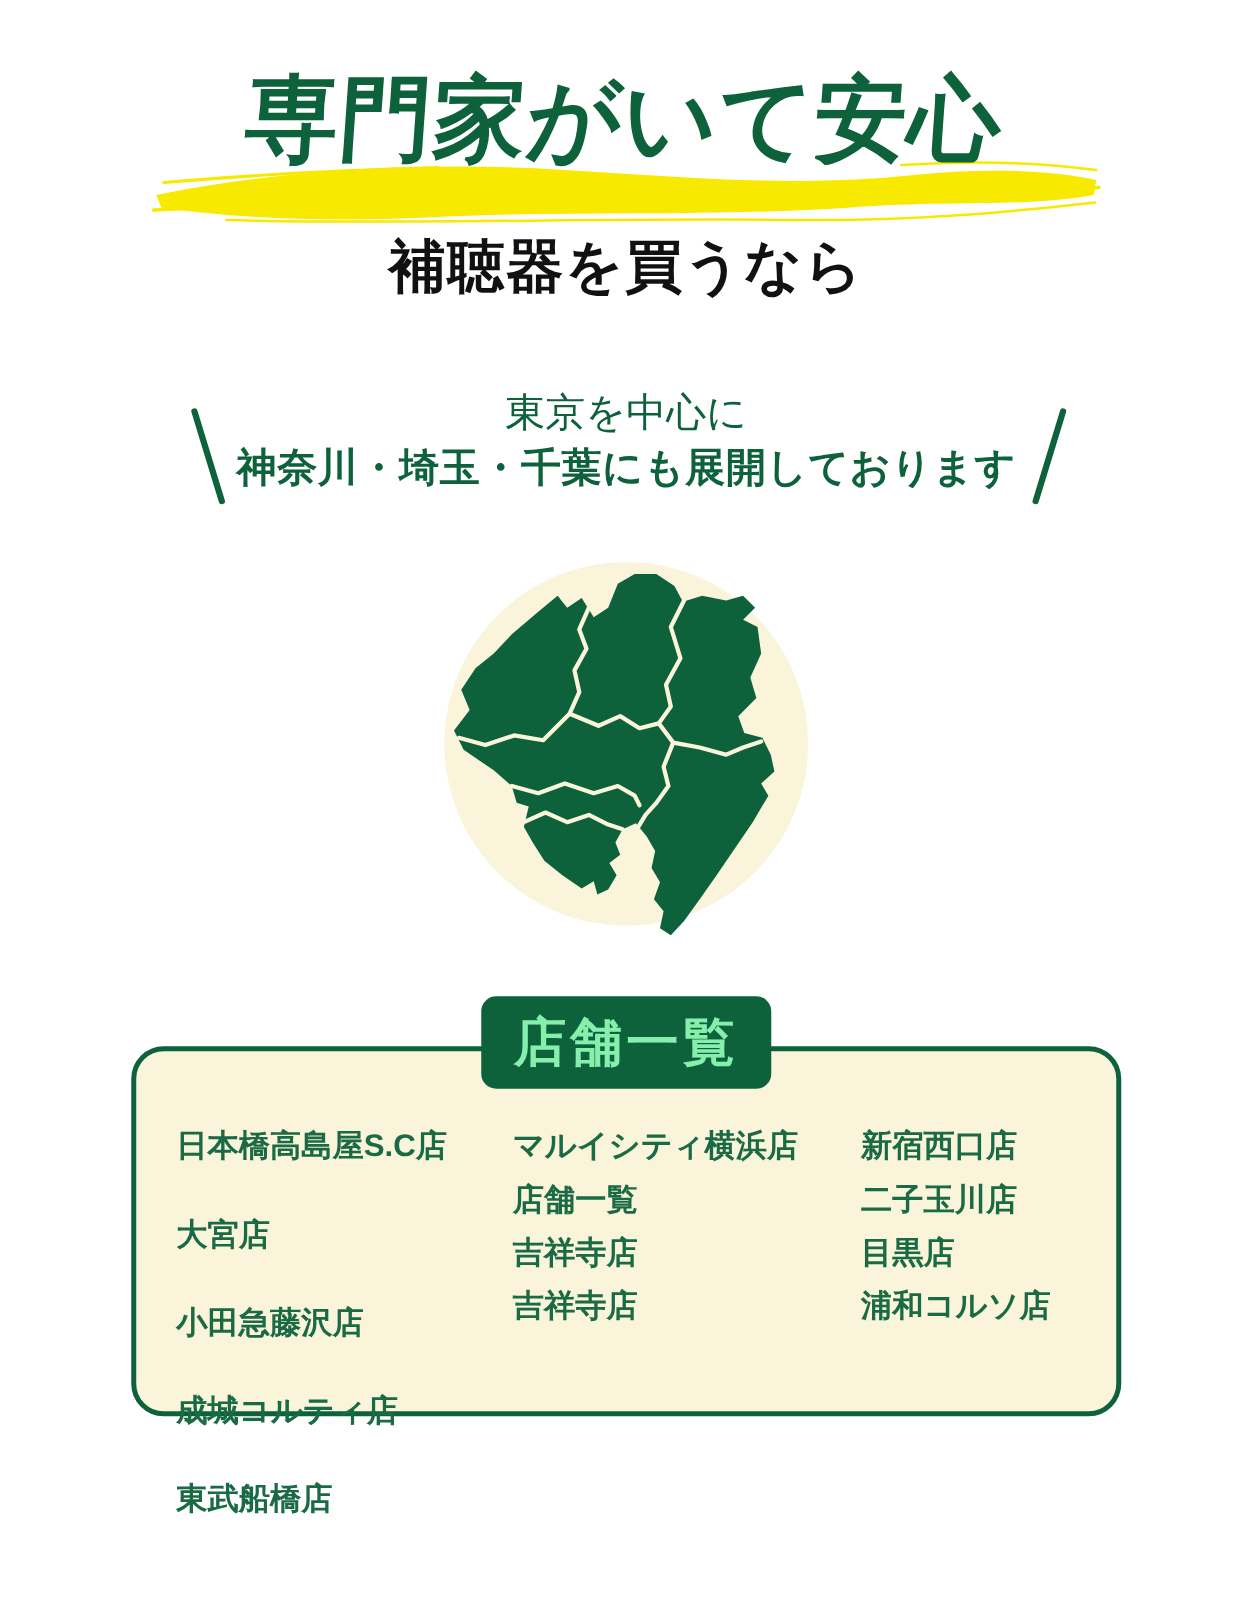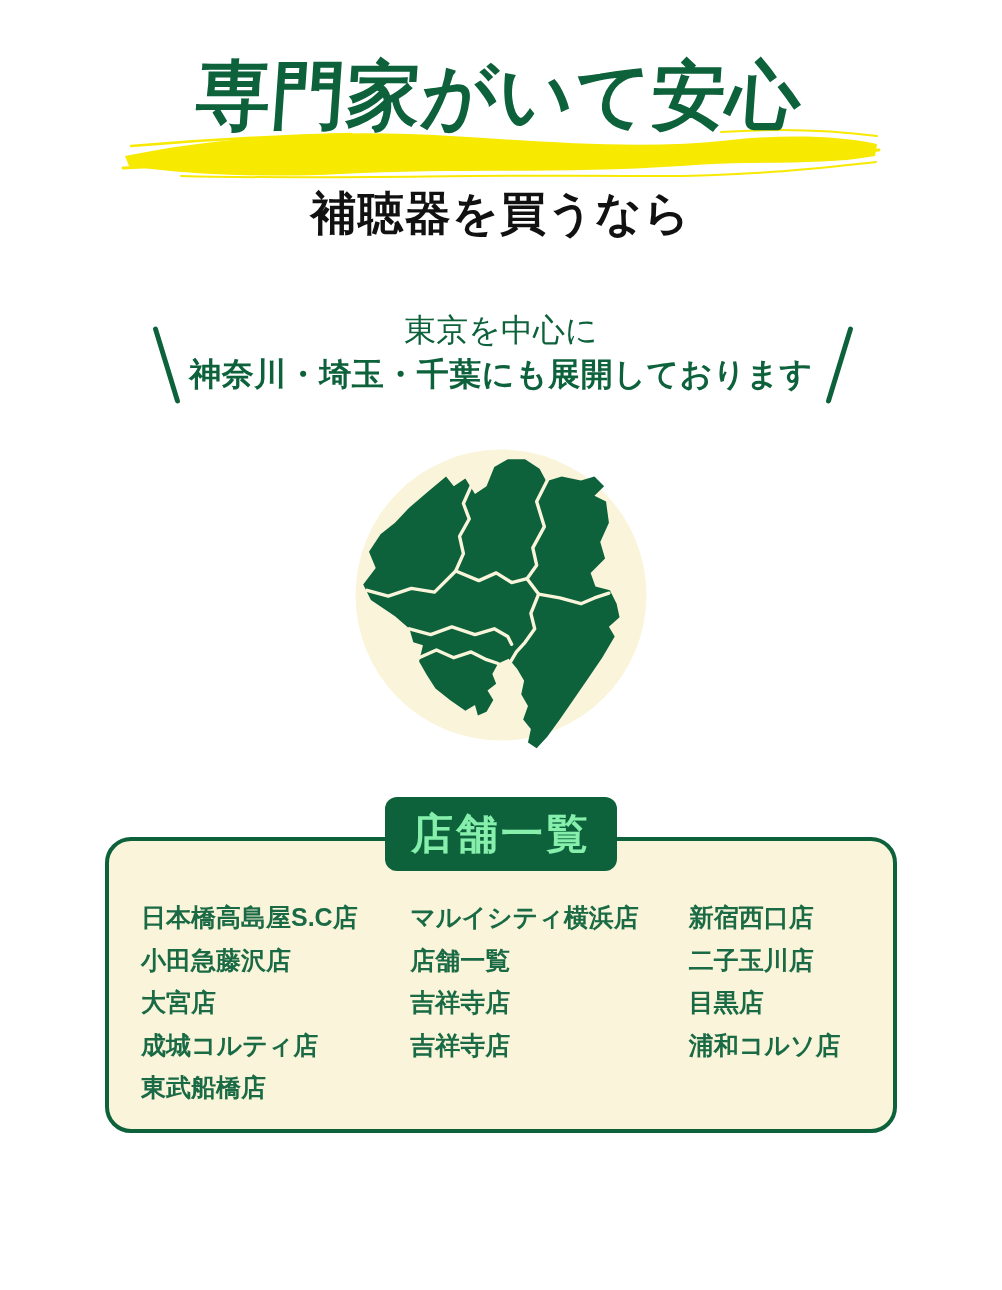--- a/index.html
+++ b/index.html
@@ -49,21 +49,21 @@
     padding:9px 26px; border-radius:12px; white-space:nowrap;
   }
   .stores-box {
     position:relative; width:792px; height:296px;
     background:#faf5da; border:4px solid #0d623c; border-radius:26px;
   }
   .stores-grid {
     display:flex; padding:55px 0 0 32px;
   }
   .store-col { display:flex; flex-direction:column; }
-  .store-col-1 { width:263px; }
+  .store-col-1 { width:263px;gap:28px; }
   .store-col-2 { width:257px;margin-left:25px; }
   .store-col-3 { width:220px;margin-left:40px; }
   .store-item {
     font-size:25px; line-height:42.5px; font-weight:600;
     color:#1a6a45; white-space:nowrap;
   }
 </style>
 </head>
 <body>
 
@@ -107,22 +107,22 @@
       </g>
     </svg>
   </div>
 
   <section class="stores">
     <div class="stores-badge">店舗一覧</div>
     <div class="stores-box">
       <div class="stores-grid">
         <div class="store-col store-col-1">
           <div class="store-item">日本橋高島屋S.C店</div>
+          <div class="store-item">大宮店</div>
           <div class="store-item">小田急藤沢店</div>
-          <div class="store-item">大宮店</div>
           <div class="store-item">成城コルティ店</div>
           <div class="store-item">東武船橋店</div>
         </div>
         <div class="store-col store-col-2">
           <div class="store-item">マルイシティ横浜店</div>
           <div class="store-item">店舗一覧</div>
           <div class="store-item">吉祥寺店</div>
           <div class="store-item">吉祥寺店</div>
         </div>
         <div class="store-col store-col-3">

